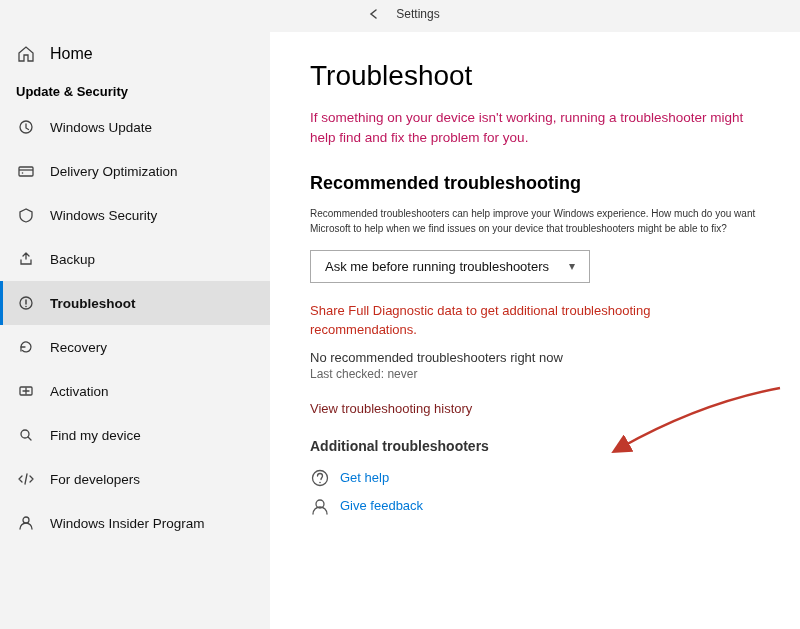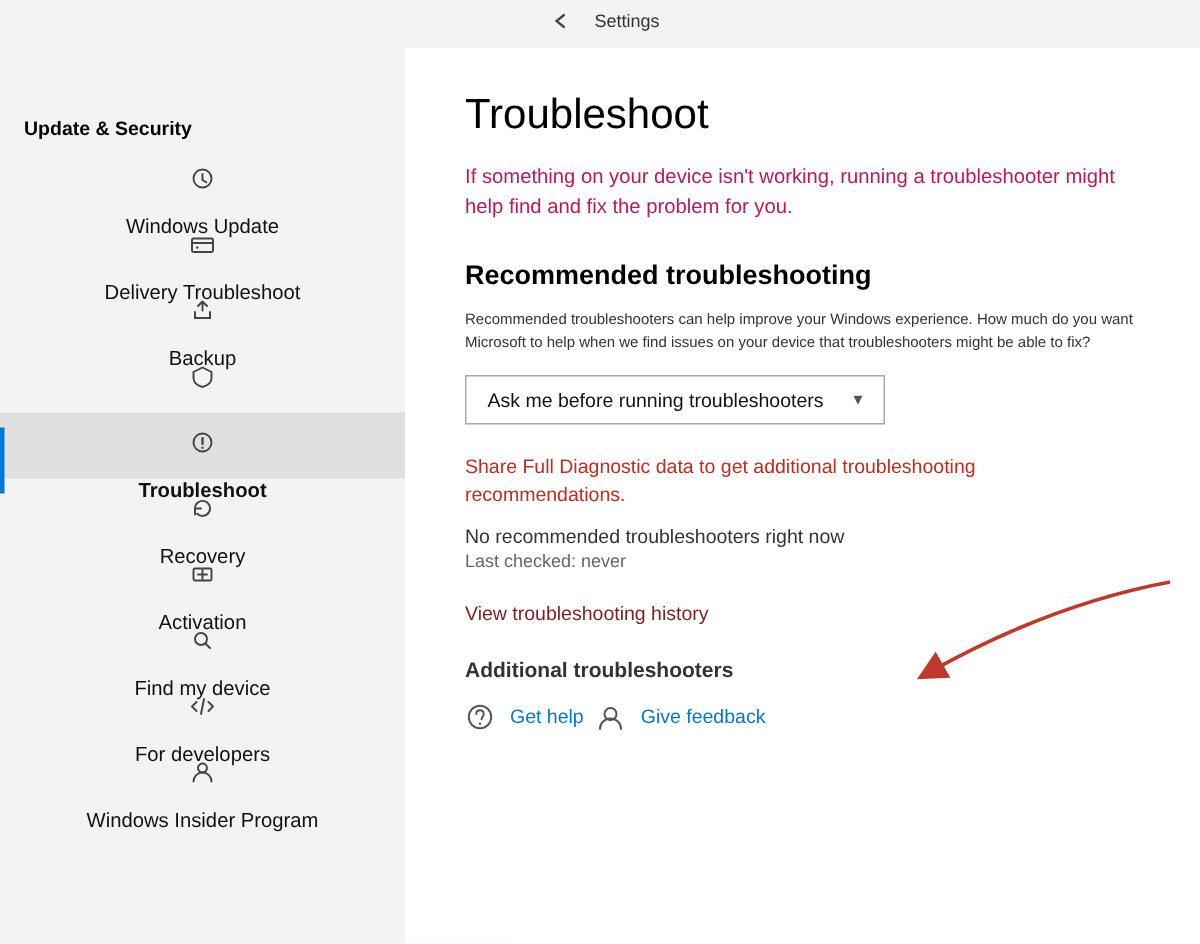--- a/index.html
+++ b/index.html
@@ -108,33 +108,31 @@
       color: #555;
       font-size: 14px;
       padding: 2px 4px;
     }
 
     .sidebar-section-header {
       font-size: 13px;
       font-weight: 700;
       padding: 8px 16px 6px 16px;
       color: #000;
-      margin-top: 38px;
     }
 
     .sidebar-item {
       display: flex;
       align-items: center;
       padding: 10px 16px;
       gap: 14px;
       cursor: pointer;
       font-size: 13.5px;
       color: #111;
       height: 44px;
-      flex-direction: column;
     }
     .sidebar-item.active {
       background: #e0e0e0;
       font-weight: 600;
     }
     .sidebar-item.active::before {
       content: '';
       position: absolute;
       left: 0;
       width: 3px;
@@ -239,21 +237,21 @@
 
     .additional-section-title {
       font-size: 14px;
       font-weight: 600;
       color: #333;
       margin-bottom: 14px;
     }
 
     .help-links {
       display: flex;
-      flex-direction: row;
+      flex-direction: column;
       gap: 8px;
     }
     .help-link-item {
       display: flex;
       align-items: center;
       gap: 10px;
       cursor: pointer;
     }
     .help-link-icon {
       width: 20px;
@@ -290,20 +288,28 @@
     <div class="title-bar-min">
       <span>—</span>
     </div>
   </div>
 </div>
 
 <div class="app-body">
 
   <div class="sidebar">
 
+    <div class="sidebar-home">
+      <span class="sidebar-icon">
+        <svg width="16" height="16" viewBox="0 0 16 16" fill="none">
+          <path d="M1 7L8 1l7 6v8H10V9H6v6H1V7z" stroke="#444" stroke-width="1.3" fill="none"></path>
+        </svg>
+      </span>
+      <span>Home</span>
+    </div>
 
 
     <div class="sidebar-section-header">Update &amp; Security</div>
 
     <div class="sidebar-item">
       <span class="sidebar-icon">
         <svg width="16" height="16" viewBox="0 0 16 16" fill="none">
           <circle cx="8" cy="8" r="6" stroke="#444" stroke-width="1.3"></circle>
           <path d="M8 5v4l2.5 1.5" stroke="#444" stroke-width="1.3" stroke-linecap="round"></path>
         </svg>
@@ -312,40 +318,40 @@
     </div>
 
     <div class="sidebar-item">
       <span class="sidebar-icon">
         <svg width="16" height="16" viewBox="0 0 16 16" fill="none">
           <rect x="1" y="4" width="14" height="9" rx="1" stroke="#444" stroke-width="1.3"></rect>
           <path d="M1 7h14" stroke="#444" stroke-width="1.3"></path>
           <circle cx="4.5" cy="10" r="0.8" fill="#444"></circle>
         </svg>
       </span>
-      <span>Delivery Troubleshoot</span>
+      <span>Delivery Optimization</span>
+    </div>
+
+    <div class="sidebar-item">
+      <span class="sidebar-icon">
+        <svg width="16" height="16" viewBox="0 0 16 16" fill="none">
+          <path d="M8 2L2 5v4c0 3 2.5 5 6 6 3.5-1 6-3 6-6V5L8 2z" stroke="#444" stroke-width="1.3"></path>
+        </svg>
+      </span>
+      <span>Windows Security</span>
     </div>
 
     <div class="sidebar-item">
       <span class="sidebar-icon">
         <svg width="16" height="16" viewBox="0 0 16 16" fill="none">
           <path d="M8 2 v6 M5 5 l3-3 3 3" stroke="#444" stroke-width="1.3" stroke-linecap="round" stroke-linejoin="round"></path>
           <path d="M3 9v4h10V9" stroke="#444" stroke-width="1.3" stroke-linecap="round"></path>
         </svg>
       </span>
       <span>Backup</span>
-    </div>
-
-    <div class="sidebar-item">
-      <span class="sidebar-icon">
-        <svg width="16" height="16" viewBox="0 0 16 16" fill="none">
-          <path d="M8 2L2 5v4c0 3 2.5 5 6 6 3.5-1 6-3 6-6V5L8 2z" stroke="#444" stroke-width="1.3"></path>
-        </svg>
-      </span>
-      <span>Windows Security</span>
     </div>
 
     <div class="sidebar-item active">
       <span class="sidebar-icon">
         <svg width="16" height="16" viewBox="0 0 16 16" fill="none">
           <circle cx="8" cy="8" r="6" stroke="#444" stroke-width="1.3"></circle>
           <path d="M8 5v4" stroke="#444" stroke-width="1.5" stroke-linecap="round"></path>
           <circle cx="8" cy="11.5" r="0.8" fill="#444"></circle>
         </svg>
       </span>

